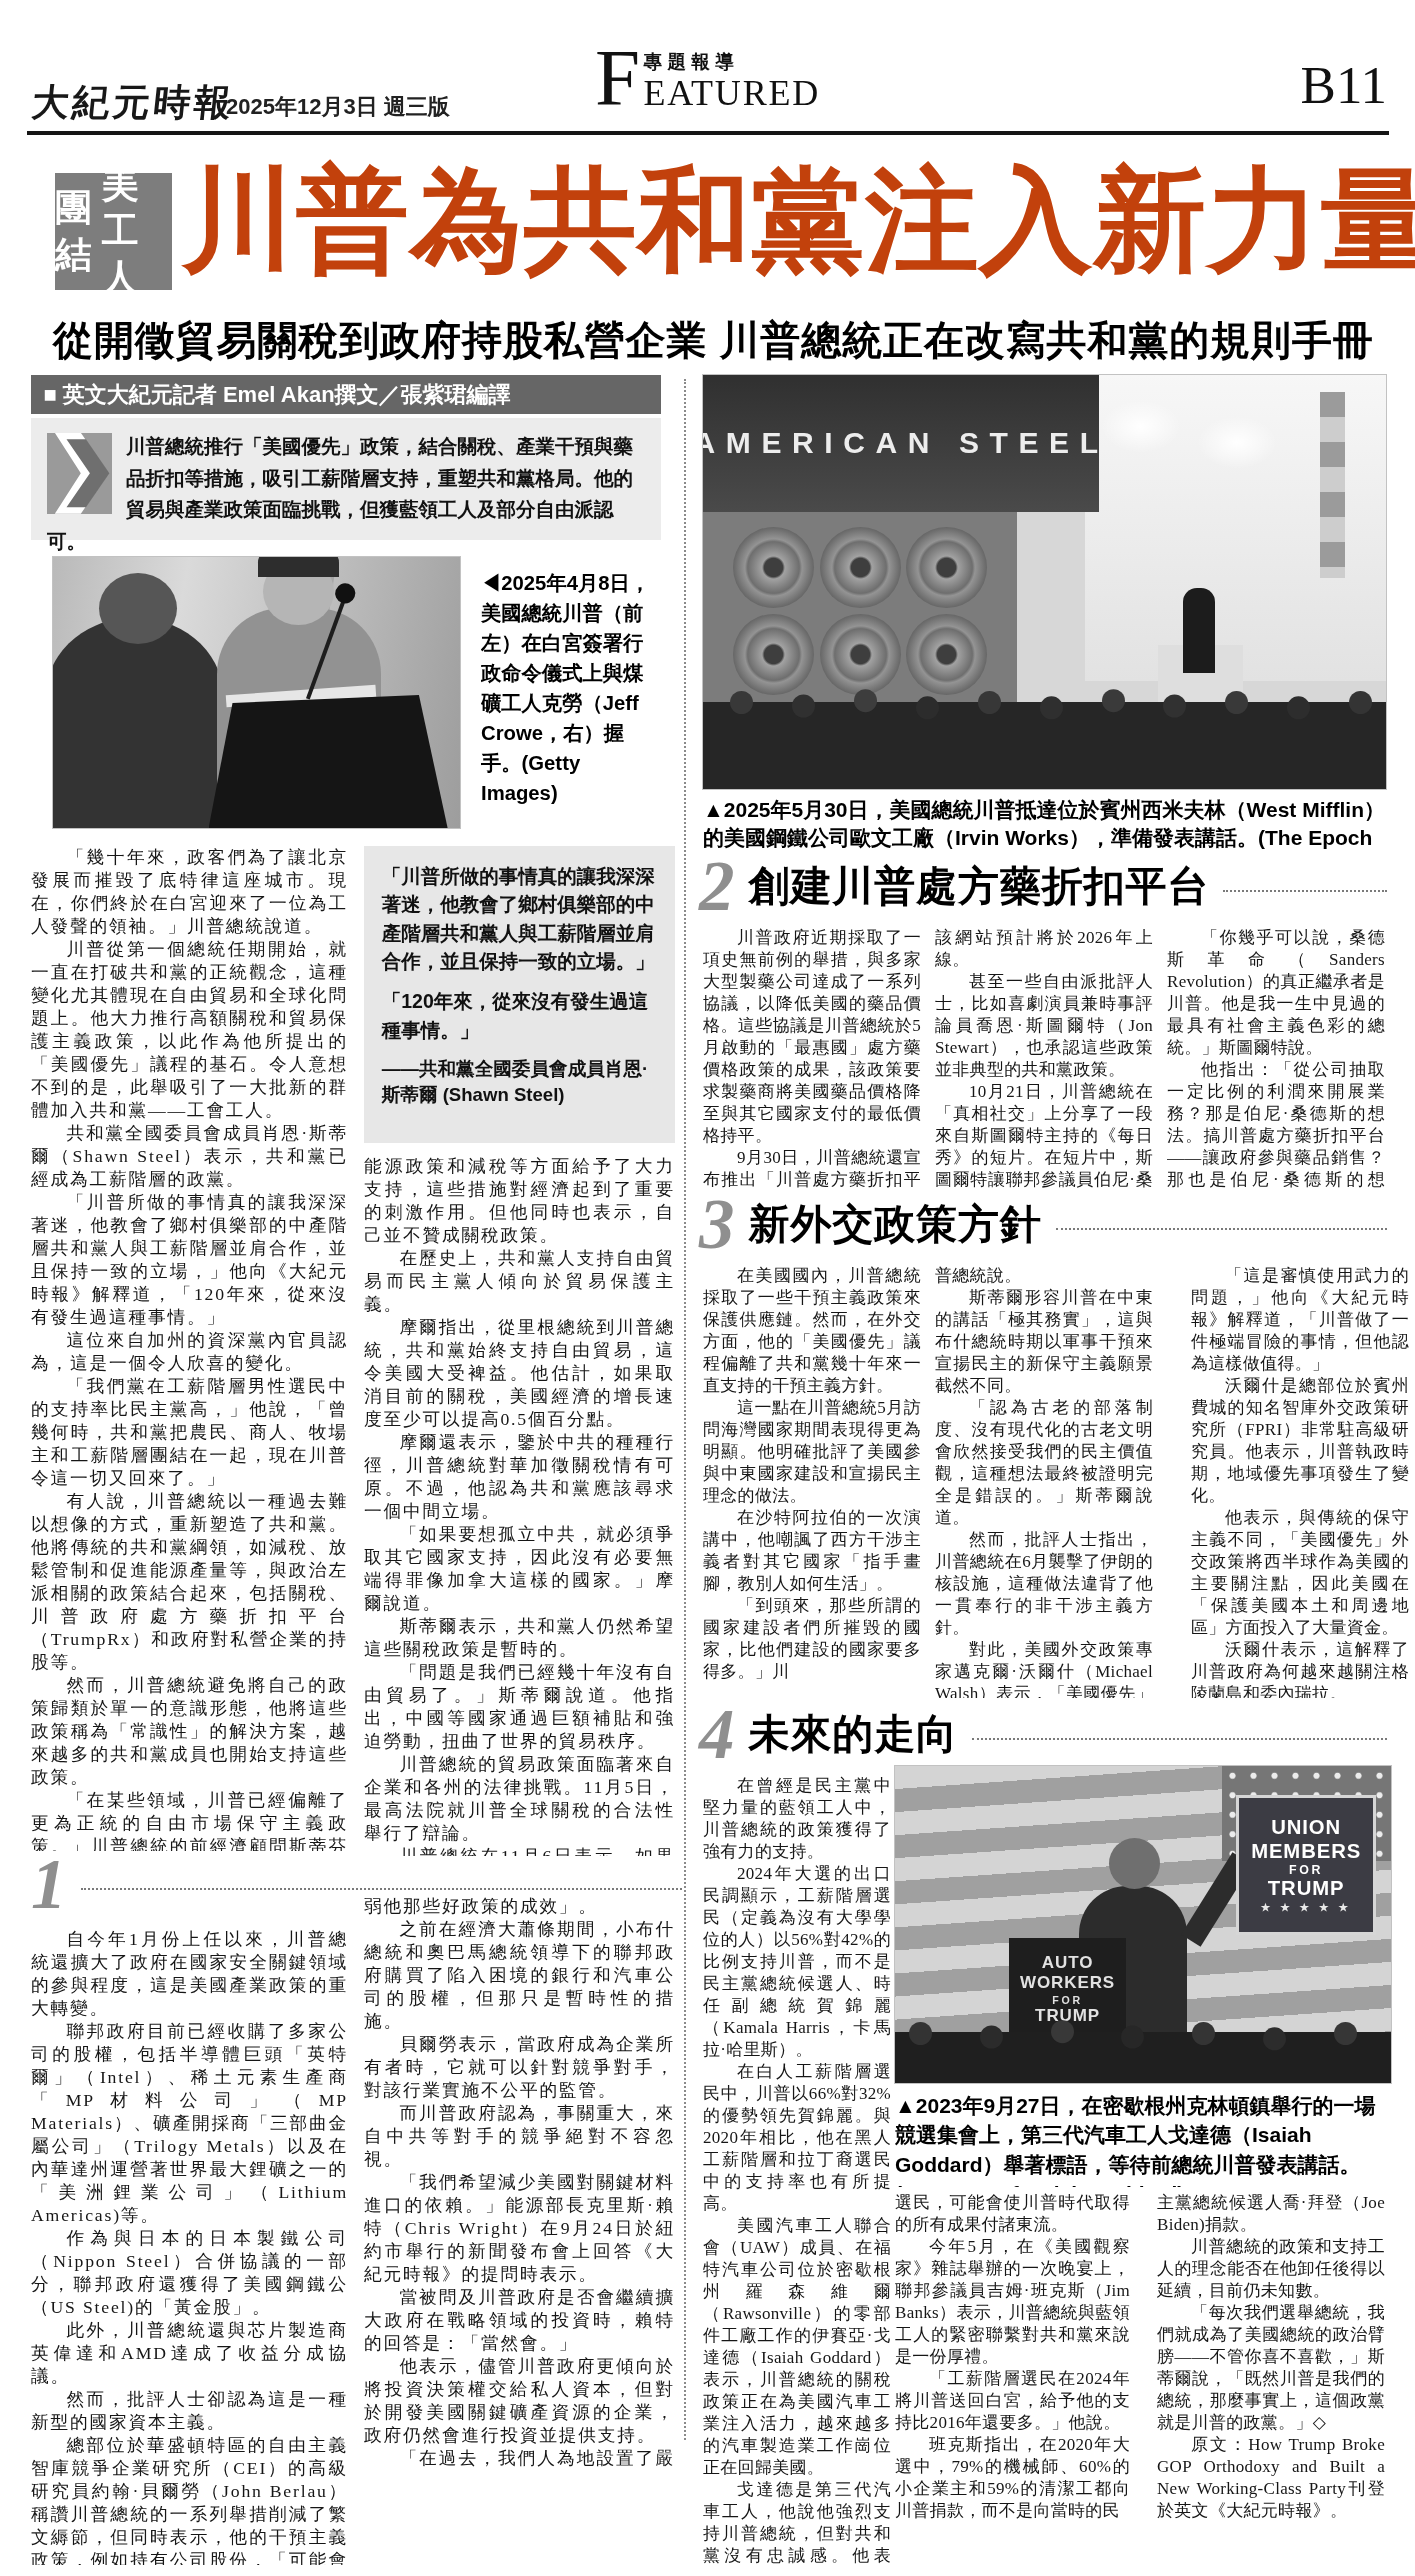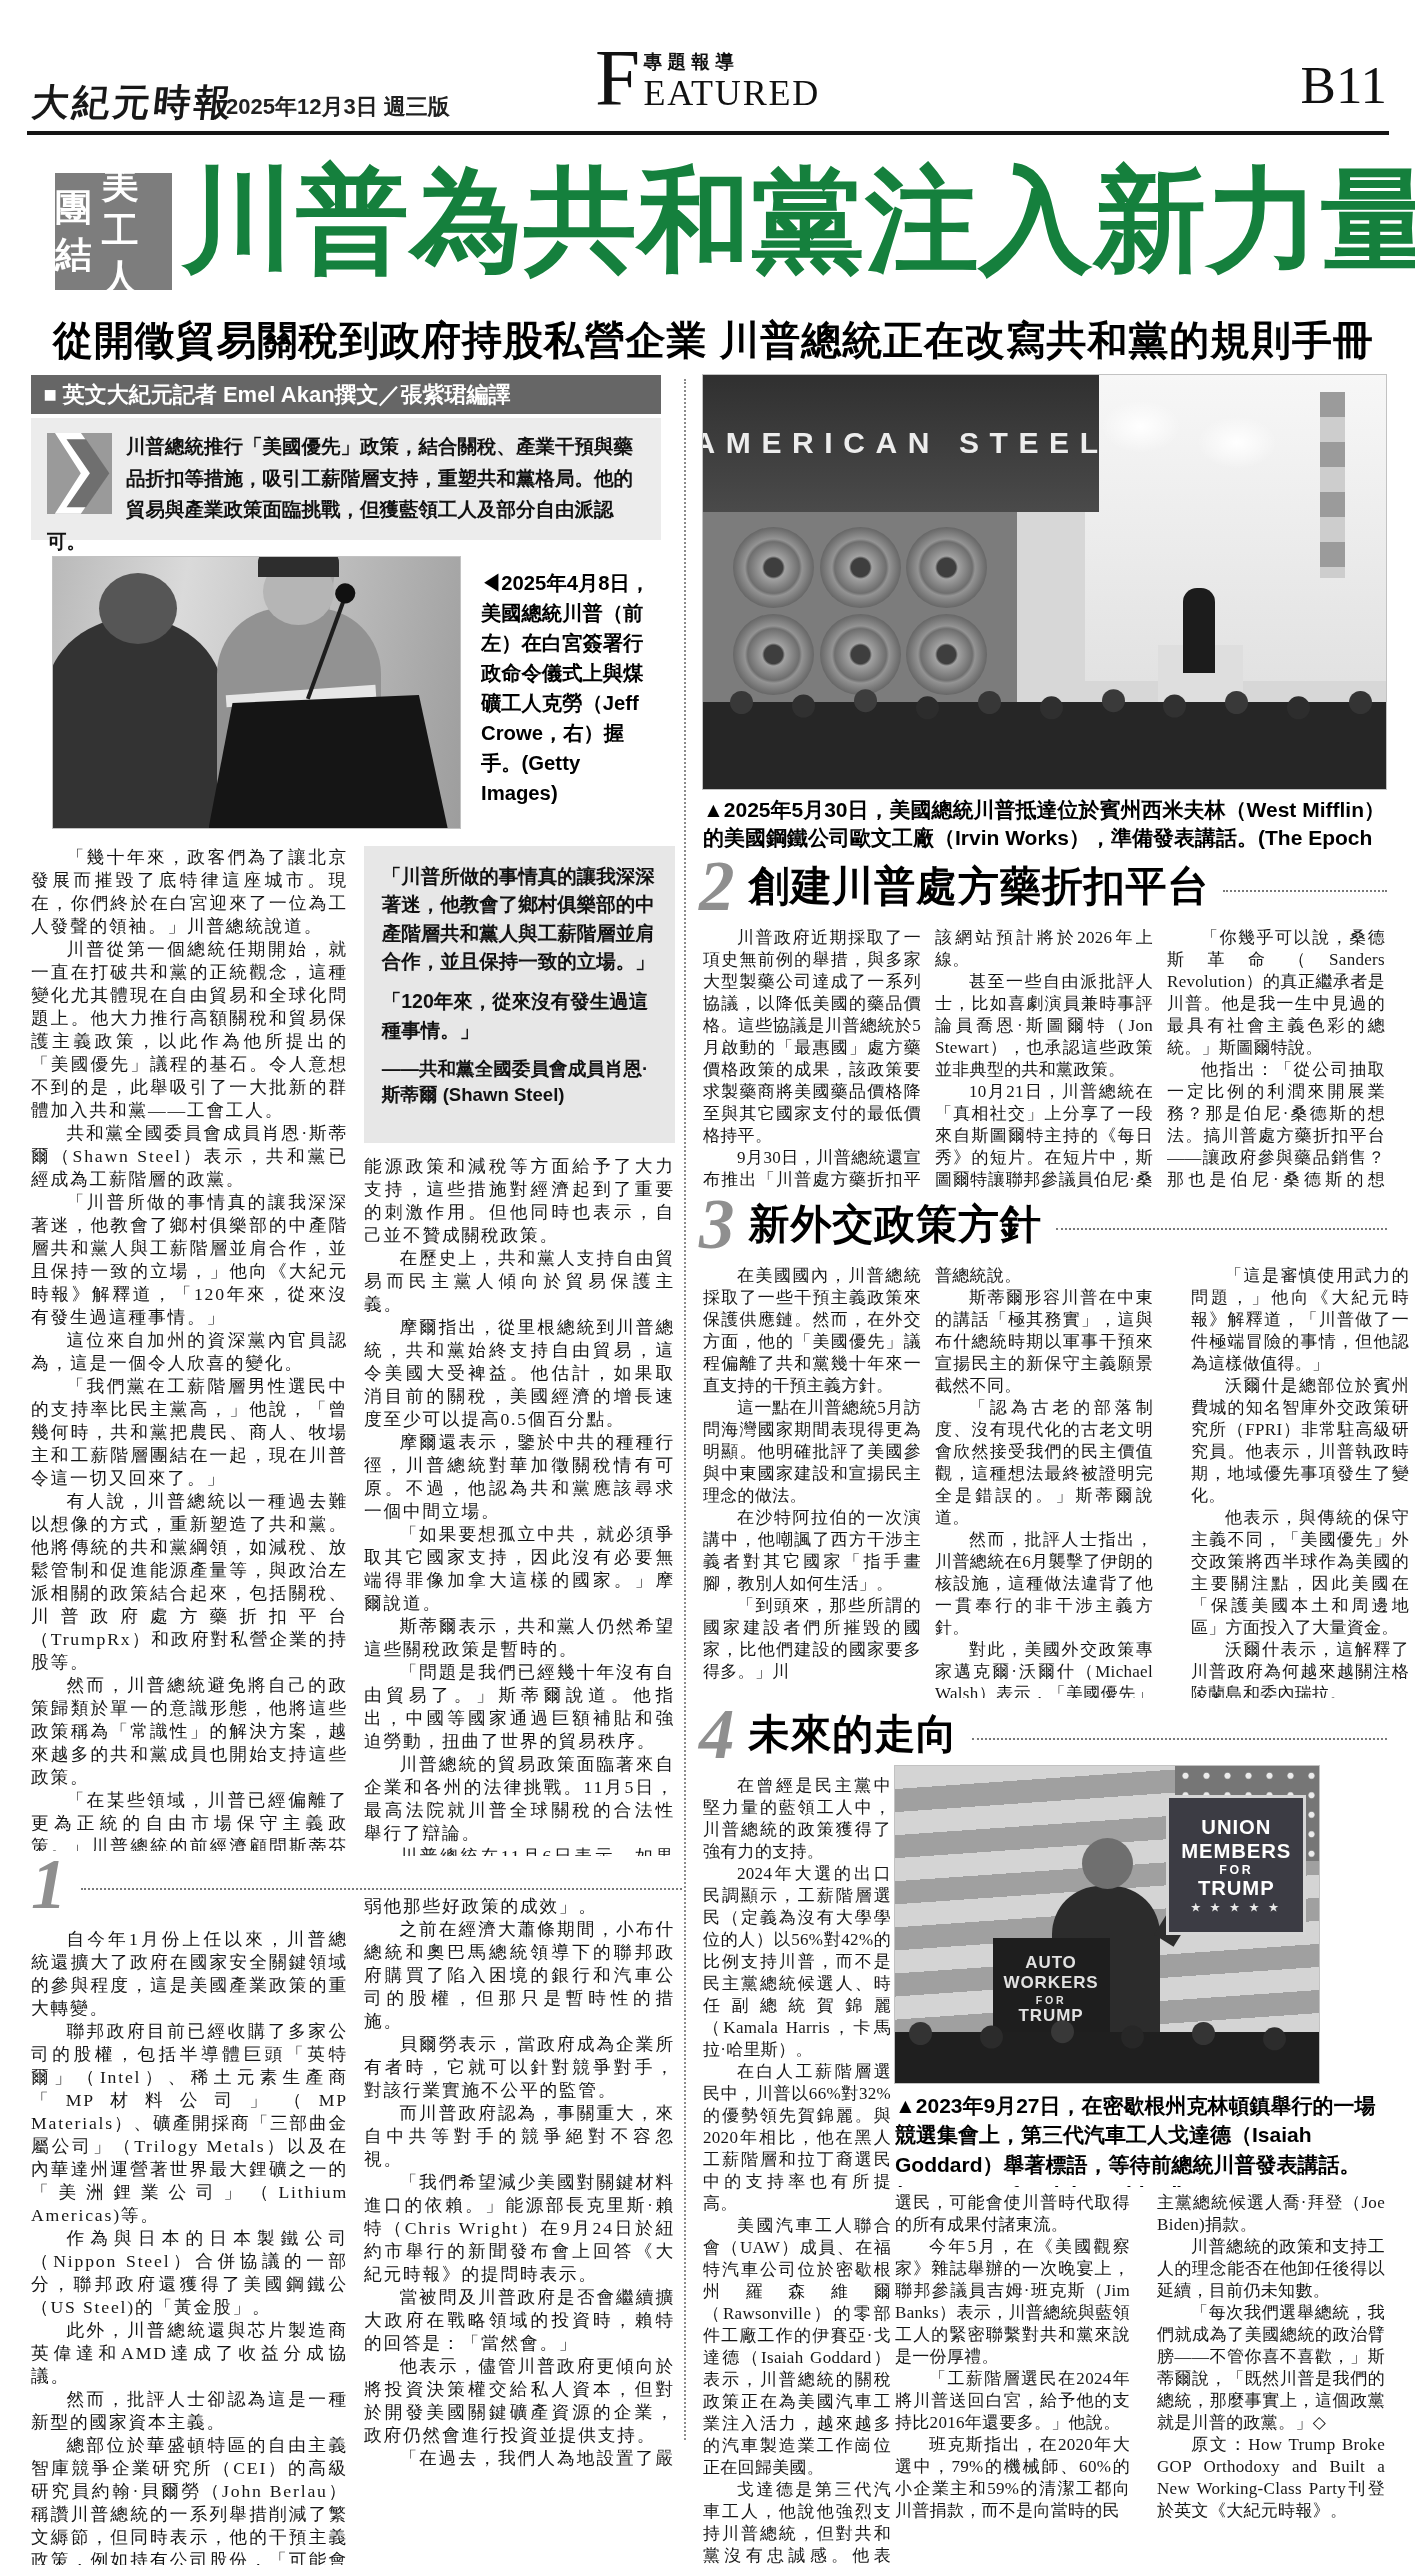--- a/index.html
+++ b/index.html
@@ -14,21 +14,21 @@
   .featured-right{display:flex;flex-direction:column;margin-left:3.5px;}
   .featured-cn{font:700 18.6px "Liberation Sans",sans-serif;letter-spacing:5.3px;color:#111;}
   .featured-en{font:400 36px/1.05 "Liberation Serif","DejaVu Serif",serif;letter-spacing:1.8px;color:#111;}
   .page-number{position:absolute;right:28px;top:55px;font:400 53px "Liberation Serif","DejaVu Serif",serif;color:#111;}
   .header-rule{position:absolute;left:26.5px;right:26.5px;top:131px;height:4.4px;background:#151515;}
   
   .kicker-box{position:absolute;left:55px;top:173px;width:117px;height:117px;background:#7d7d7d;
         display:flex;flex-direction:row;align-items:center;justify-content:center;}
   .kicker-box span{display:block;color:#fff;font:900 37px/1.25 "Liberation Sans",sans-serif;letter-spacing:1.8px;}
   .main-title{position:absolute;left:182px;top:150px;width:1208px;font:900 113px/1.25 "Liberation Serif","DejaVu Serif",serif;
-        color:#15803d;letter-spacing:0.9px;white-space:nowrap;}
+        color:#c2410c;letter-spacing:0.9px;white-space:nowrap;}
   .sub-title{position:absolute;left:53px;top:313px;width:1309px;text-align:center;
         font:900 40px "Liberation Sans",sans-serif;color:#000;letter-spacing:0.9px;white-space:nowrap;}
   
   .byline-bar{position:absolute;left:31px;top:375px;width:630px;height:39px;background:#666;
         color:#fff;font:700 22px/39px "Liberation Sans",sans-serif;padding-left:12.4px;box-sizing:border-box;}
   .lead-box{position:absolute;left:31px;top:418px;width:630px;height:122px;background:#ececec;
         padding:13px 16px;box-sizing:border-box;font:700 19.5px/1.62 "Liberation Sans",sans-serif;color:#111;}
   .lead-icon{position:relative;width:65px;height:81px;float:left;margin:1.8px 14px 1.8px 0;background:#9a9a9a;}
   .lead-icon .c-white{position:absolute;inset:0;background:#fff;
         clip-path:polygon(12% 0,52% 0,95% 50%,52% 100%,12% 100%,52% 50%);}
@@ -64,21 +64,21 @@
         background:repeating-linear-gradient(180deg,#9b9b9b 0 25px,#cdcdcd 25px 50px);}
   .p2-glow{position:absolute;width:80px;height:53px;border-radius:50%;
         background:radial-gradient(ellipse,#ffffff 0%,rgba(255,255,255,0) 70%);}
   .p2-glow.g1{right:30%;top:6%;} .p2-glow.g2{right:16%;top:10%;}
   .p2-podium{position:absolute;right:21%;bottom:21%;width:85px;height:57px;background:#dedede;}
   .p2-speaker{position:absolute;right:25%;bottom:28%;width:32px;height:85px;background:#1c1c1c;border-radius:14px 14px 0 0;}
   .p2-crowd{position:absolute;left:0;bottom:0;width:100%;height:21%;background:#262626;}
   .p2-crowd::before{content:"";position:absolute;left:26.5px;top:-10.6px;width:23px;height:23px;border-radius:50%;background:#383838;
         box-shadow:62px 3.5px 0 #303030,124px -1.8px 0 #3d3d3d,186px 5.3px 0 #2c2c2c,248px 0 0 #373737,
         310px 5.3px 0 #2f2f2f,372px -1.8px 0 #3a3a3a,433px 3.5px 0 #313131,495px 0 0 #393939,557px 5.3px 0 #2d2d2d,619px 0 0 #343434;}
-  .photo3{left:895px;top:1766px;width:424px;height:317px;}
+  .photo3{left:895px;top:1766px;width:496px;height:317px;}
   .p3-flag{position:absolute;inset:0;background:repeating-linear-gradient(176deg,#d4d4d4 0 23px,#a0a0a0 23px 46px);}
   .p3-canton{position:absolute;right:0;top:0;width:34%;height:30%;background:#767676;
         background-image:radial-gradient(circle,#ececec 2.7px,rgba(0,0,0,0) 3.5px);background-size:21px 19.5px;}
   .p3-crowd{position:absolute;left:0;bottom:0;width:100%;height:16%;background:#1f1f1f;}
   .p3-crowd::before{content:"";position:absolute;left:14px;top:-10.6px;width:23px;height:23px;border-radius:50%;background:#333;
         box-shadow:71px 3.5px 0 #2b2b2b,142px -1.8px 0 #383838,212px 3.5px 0 #272727,283px 0 0 #343434,354px 5.3px 0 #2c2c2c,425px 0 0 #363636;}
   .p3-man{position:absolute;left:37%;bottom:12%;width:108px;height:159px;background:#2c2c2c;border-radius:48px 48px 0 0;}
   .p3-man::before{content:"";position:absolute;left:30px;top:-48px;width:51px;height:51px;background:#6f6f6f;border-radius:50%;}
   .p3-man::after{content:"";position:absolute;right:-41px;top:-35px;width:23px;height:97px;background:#2c2c2c;transform:rotate(32deg);}
   .p3-sign-union{position:absolute;right:3%;top:9%;width:140px;height:140px;background:#3c3c44;border:3.5px solid #d6d6d6;

